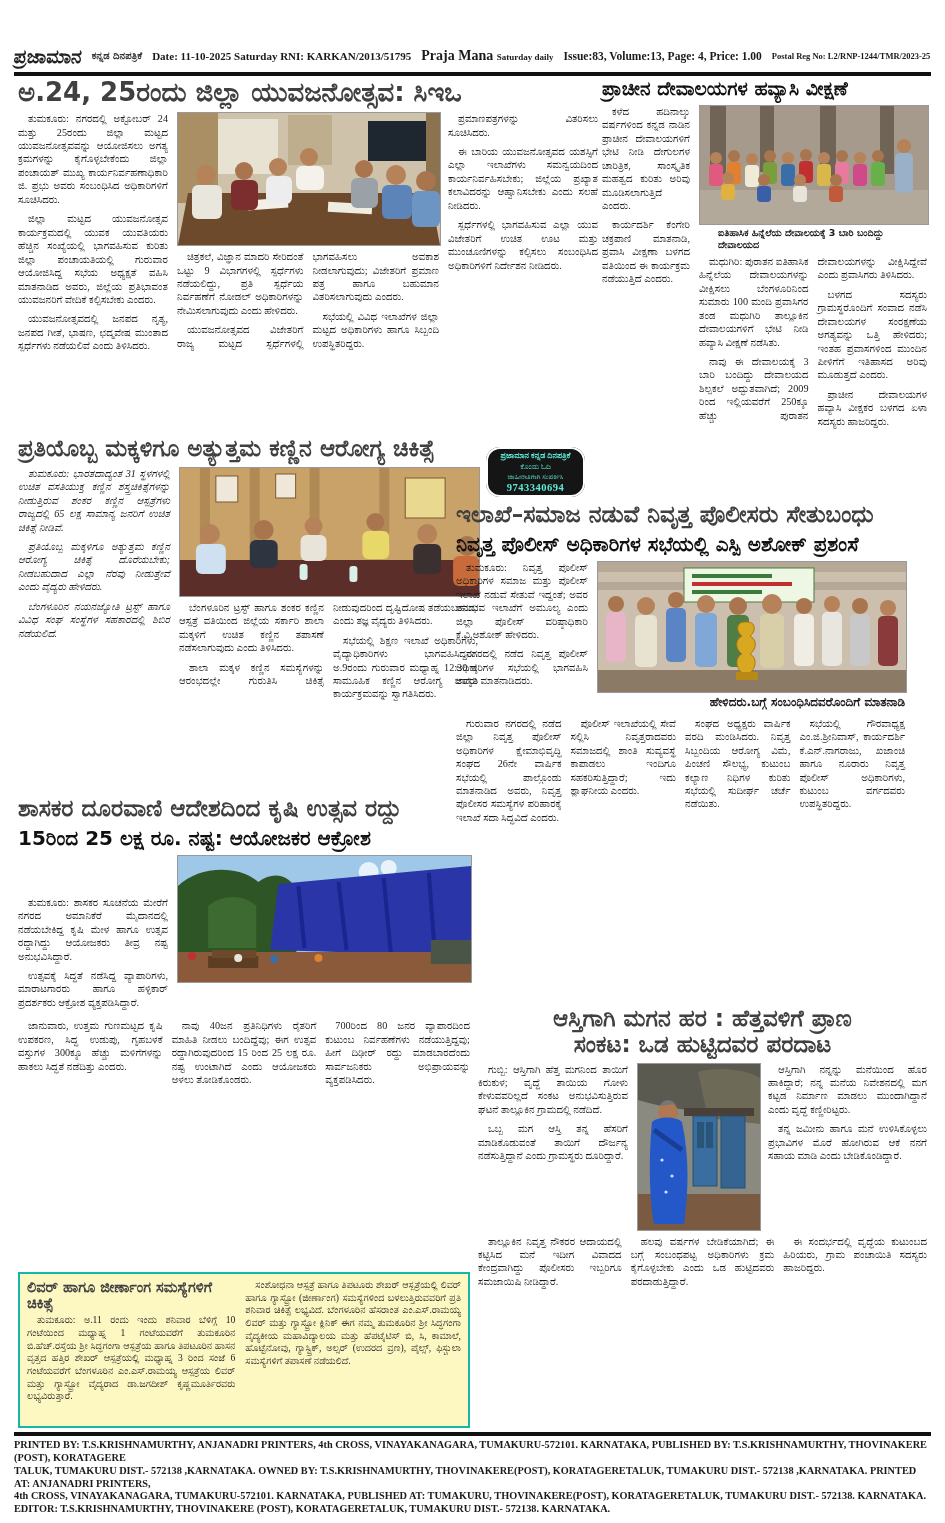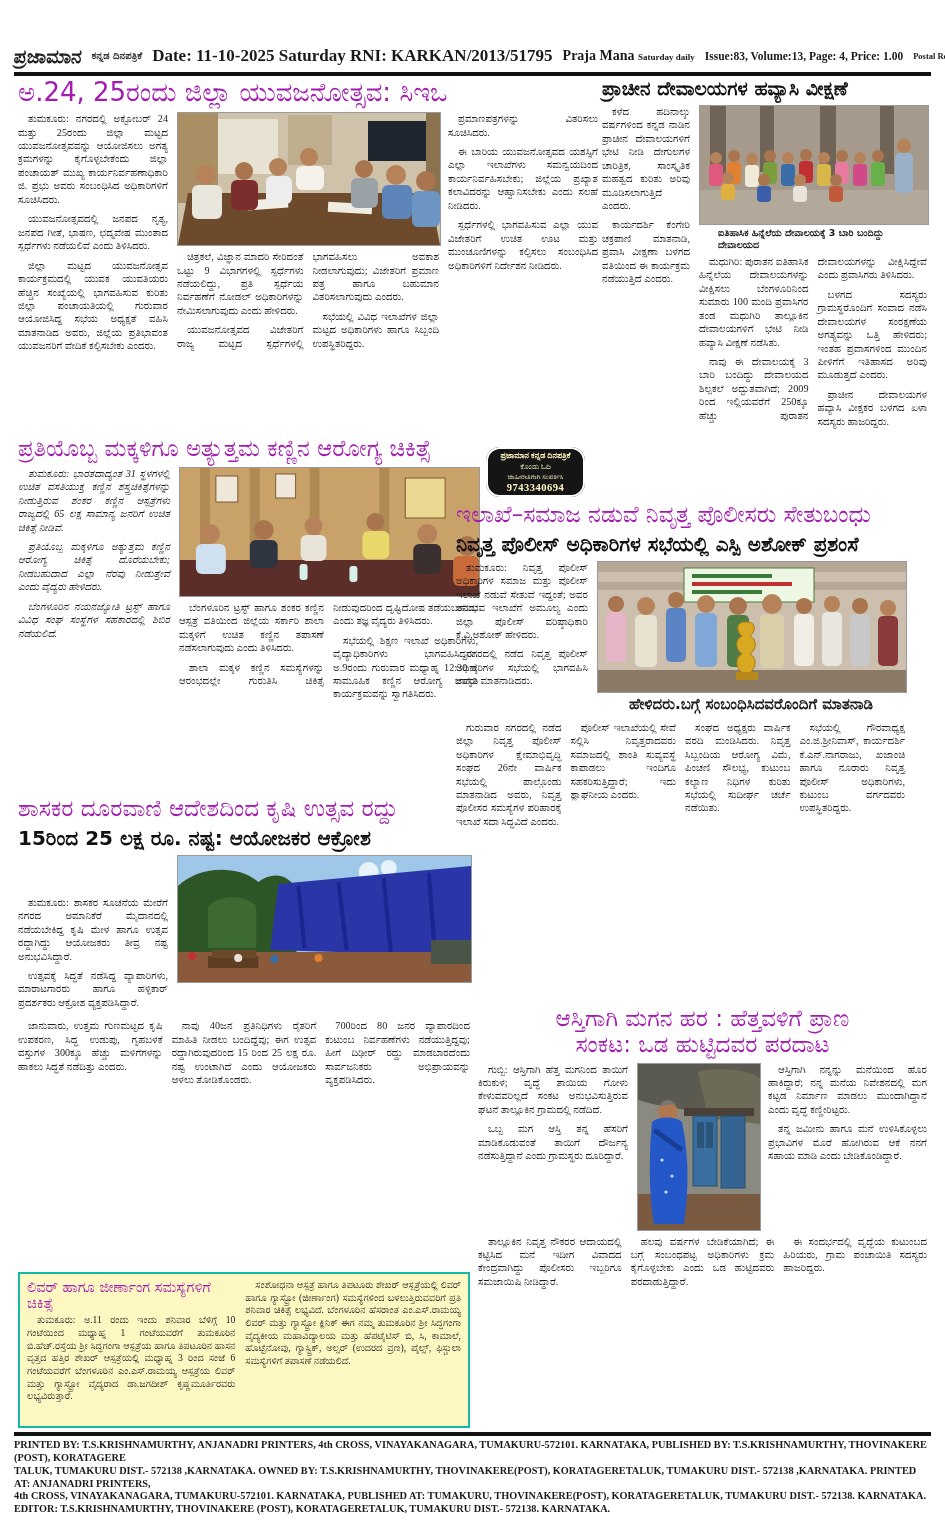--- a/index.html
+++ b/index.html
@@ -4,42 +4,42 @@
 <style>
   html,body{margin:0;padding:0;background:#e8e8e8;}
   #page{position:relative;width:945px;height:1523px;background:#ffffff;margin:0 auto;
         font-family:"Liberation Serif",serif;color:#1a1a1a;overflow:hidden;}
   
   #masthead{position:absolute;left:14px;top:40px;width:917px;height:32px;
             border-bottom:4px solid #111;display:flex;align-items:center;gap:10px;}
   .logo-kn{font-family:"DejaVu Sans",sans-serif;font-weight:bold;font-size:19px;color:#222;
            transform:skewX(-6deg);white-space:nowrap;}
   .logo-sub{font-family:"DejaVu Sans",sans-serif;font-size:10px;font-weight:bold;color:#333;white-space:nowrap;}
-  .mh-date{font-weight:bold;font-size:17px;white-space:nowrap;}
+  .mh-date{font-weight:bold;font-size:11px;white-space:nowrap;}
   .mh-brand{font-size:14px;font-weight:bold;white-space:nowrap;}
   .mh-brand small{font-size:9px;font-weight:bold;}
   .mh-issue{font-weight:bold;font-size:11.5px;white-space:nowrap;}
   .mh-postal{font-weight:bold;font-size:8.5px;white-space:nowrap;}
   
   .article{position:absolute;}
-  .hl-red{color:#a21caf;font-family:"DejaVu Sans",sans-serif;font-weight:normal;line-height:1.12;margin:0 0 5px 0;}
+  .hl-red{color:#404040;font-family:"DejaVu Sans",sans-serif;font-weight:bold;line-height:1.12;margin:0 0 5px 0;}
   .hl-blk{color:#111;font-family:"DejaVu Sans",sans-serif;font-weight:bold;line-height:1.15;margin:0 0 5px 0;}
   .body-row{display:flex;gap:9px;align-items:flex-start;}
   .txtcol{font-size:10.2px;line-height:1.32;text-align:justify;}
   .txtcol .para{margin:0 0 6px 0;text-indent:10px;}
   .two-col{column-count:2;column-gap:9px;}
   .three-col{column-count:3;column-gap:9px;}
   .four-col{column-count:4;column-gap:9px;}
   .photo{width:100%;display:block;border:1px solid #999;background:#ddd;}
   .caption{font-family:"DejaVu Sans",sans-serif;font-weight:bold;font-size:9.5px;margin:2px 0 4px 0;padding-left:19px;}
-  .cap-row{display:flex;justify-content:center;font-family:"DejaVu Sans",sans-serif;
-           font-weight:bold;font-size:15px;margin:2px 0 4px 0;}
+  .cap-row{display:flex;justify-content:flex-end;font-family:"DejaVu Sans",sans-serif;
+           font-weight:bold;font-size:12px;margin:2px 0 4px 0;}
   
   #ad-box{position:absolute;left:486px;top:447px;width:99px;height:50px;background:#151515;
-          border-radius:14px;color:#fef9c3;text-align:center;display:flex;flex-direction:column;
+          border-radius:14px;color:#5eead4;text-align:center;display:flex;flex-direction:column;
           justify-content:center;gap:1px;box-shadow:0 0 0 2px #fff inset;}
   #ad-box .l1{font-size:8px;font-weight:bold;}
   #ad-box .l2{font-size:7.5px;}
   #ad-box .l3{font-size:6.8px;}
   #ad-box .ph{font-size:10.5px;font-weight:bold;letter-spacing:.5px;}
   
   #liver-box{position:absolute;left:18px;top:1272px;width:452px;height:156px;background:#fdf7c2;
              border:2px solid #14b8a6;box-sizing:border-box;padding:5px 7px;display:flex;gap:10px;}
   #liver-box .txtcol{font-size:9.6px;}
   #liver-box h3{margin:0 0 3px 0;}
@@ -63,22 +63,22 @@
     <span class="mh-issue">Issue:83, Volume:13, Page: 4, Price: 1.00</span>
     <span class="mh-postal">Postal Reg No: L2/RNP-1244/TMR/2023-25</span>
 
   </div>
 
   <div class="article" style="left:18px;top:78px;width:580px;height:356px;">
     <h1 class="hl-red" style="font-size:26px;">ಅ.24, 25ರಂದು ಜಿಲ್ಲಾ ಯುವಜನೋತ್ಸವ: ಸಿಇಒ</h1>
     <div class="body-row">
       <div class="txtcol" style="width:150px;">
           <p class="para">ತುಮಕೂರು: ನಗರದಲ್ಲಿ ಅಕ್ಟೋಬರ್ 24 ಮತ್ತು 25ರಂದು ಜಿಲ್ಲಾ ಮಟ್ಟದ ಯುವಜನೋತ್ಸವವನ್ನು ಆಯೋಜಿಸಲು ಅಗತ್ಯ ಕ್ರಮಗಳನ್ನು ಕೈಗೊಳ್ಳಬೇಕೆಂದು ಜಿಲ್ಲಾ ಪಂಚಾಯತ್ ಮುಖ್ಯ ಕಾರ್ಯನಿರ್ವಹಣಾಧಿಕಾರಿ ಜಿ. ಪ್ರಭು ಅವರು ಸಂಬಂಧಿಸಿದ ಅಧಿಕಾರಿಗಳಿಗೆ ಸೂಚಿಸಿದರು.</p>
+          <p class="para">ಜಿಲ್ಲಾ ಮಟ್ಟದ ಯುವಜನೋತ್ಸವ ಕಾರ್ಯಕ್ರಮದಲ್ಲಿ ಯುವಕ ಯುವತಿಯರು ಹೆಚ್ಚಿನ ಸಂಖ್ಯೆಯಲ್ಲಿ ಭಾಗವಹಿಸುವ ಕುರಿತು ಜಿಲ್ಲಾ ಪಂಚಾಯತಿಯಲ್ಲಿ ಗುರುವಾರ ಆಯೋಜಿಸಿದ್ದ ಸಭೆಯ ಅಧ್ಯಕ್ಷತೆ ವಹಿಸಿ ಮಾತನಾಡಿದ ಅವರು, ಜಿಲ್ಲೆಯ ಪ್ರತಿಭಾವಂತ ಯುವಜನರಿಗೆ ವೇದಿಕೆ ಕಲ್ಪಿಸಬೇಕು ಎಂದರು.</p>
           <p class="para">ಯುವಜನೋತ್ಸವದಲ್ಲಿ ಜನಪದ ನೃತ್ಯ, ಜನಪದ ಗೀತೆ, ಭಾಷಣ, ಛದ್ಮವೇಷ ಮುಂತಾದ ಸ್ಪರ್ಧೆಗಳು ನಡೆಯಲಿವೆ ಎಂದು ತಿಳಿಸಿದರು.</p>
-          <p class="para">ಜಿಲ್ಲಾ ಮಟ್ಟದ ಯುವಜನೋತ್ಸವ ಕಾರ್ಯಕ್ರಮದಲ್ಲಿ ಯುವಕ ಯುವತಿಯರು ಹೆಚ್ಚಿನ ಸಂಖ್ಯೆಯಲ್ಲಿ ಭಾಗವಹಿಸುವ ಕುರಿತು ಜಿಲ್ಲಾ ಪಂಚಾಯತಿಯಲ್ಲಿ ಗುರುವಾರ ಆಯೋಜಿಸಿದ್ದ ಸಭೆಯ ಅಧ್ಯಕ್ಷತೆ ವಹಿಸಿ ಮಾತನಾಡಿದ ಅವರು, ಜಿಲ್ಲೆಯ ಪ್ರತಿಭಾವಂತ ಯುವಜನರಿಗೆ ವೇದಿಕೆ ಕಲ್ಪಿಸಬೇಕು ಎಂದರು.</p>
         </div>
       <div style="width:262px;">
         <div>
           <svg class="photo" width="262" height="132" viewBox="0 0 262 132" preserveAspectRatio="none">
             <rect width="262" height="132" fill="#cfc2aa"></rect>
             <rect x="0" y="0" width="40" height="90" fill="#a98f63"></rect>
             <rect x="40" y="6" width="60" height="55" fill="#e7e2d2"></rect>
             <rect x="110" y="2" width="44" height="50" fill="#bfae8e"></rect>
             <rect x="190" y="8" width="58" height="40" fill="#1e2730"></rect>
             <rect x="248" y="0" width="14" height="95" fill="#8c7350"></rect>

